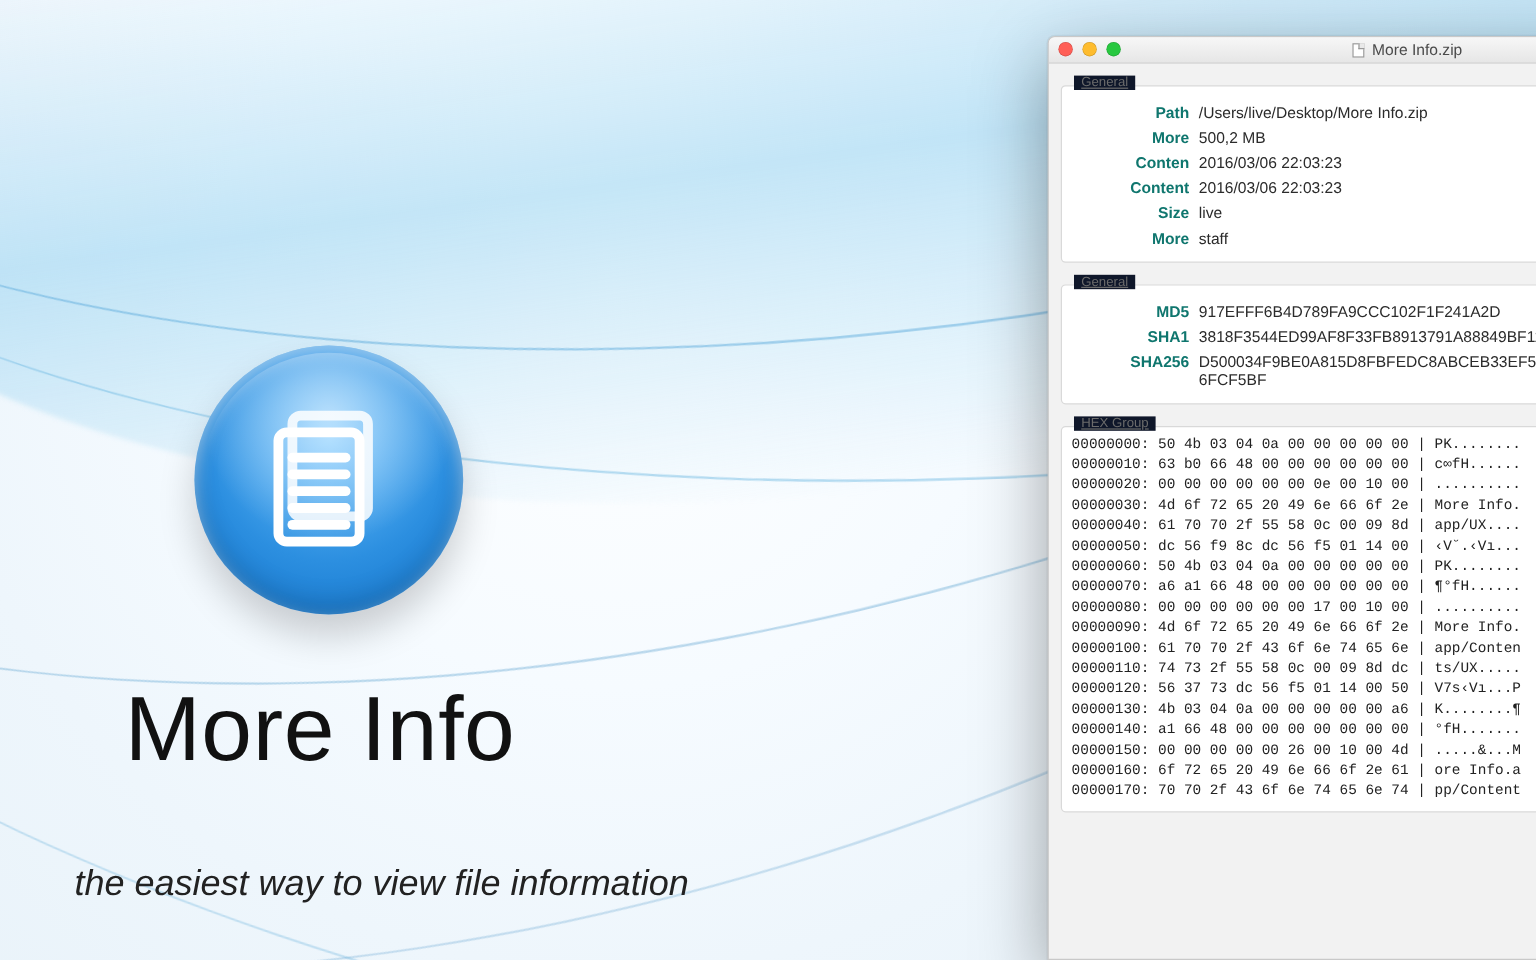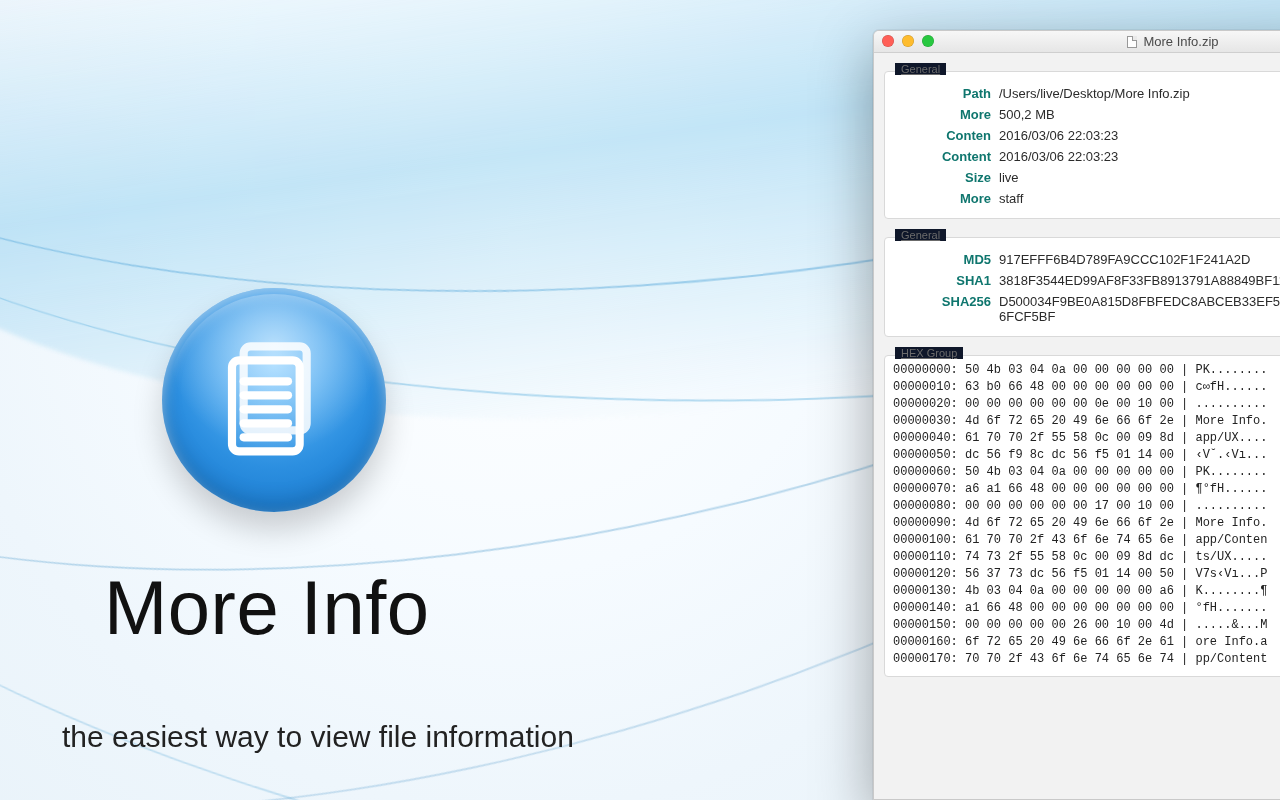--- a/index.html
+++ b/index.html
@@ -61,20 +61,21 @@
     color: #111;
     font-family: "Helvetica Neue", Helvetica, Arial, sans-serif;
     margin-top: 16px;
   }
   .subtitle {
     position: absolute;
     left: 62px; top: 720px;
     font-size: 30px;
     color: #222;
     font-family: "Helvetica Neue", Helvetica, Arial, sans-serif;
+    font-style: italic;
   }
 
   
   .window {
     position: absolute;
     left: 873px; top: 30px;
     width: 600px; height: 770px;
     background: #f2f2f2;
     border: 1px solid #c9c9c9;
     border-radius: 6px 6px 0 0;

